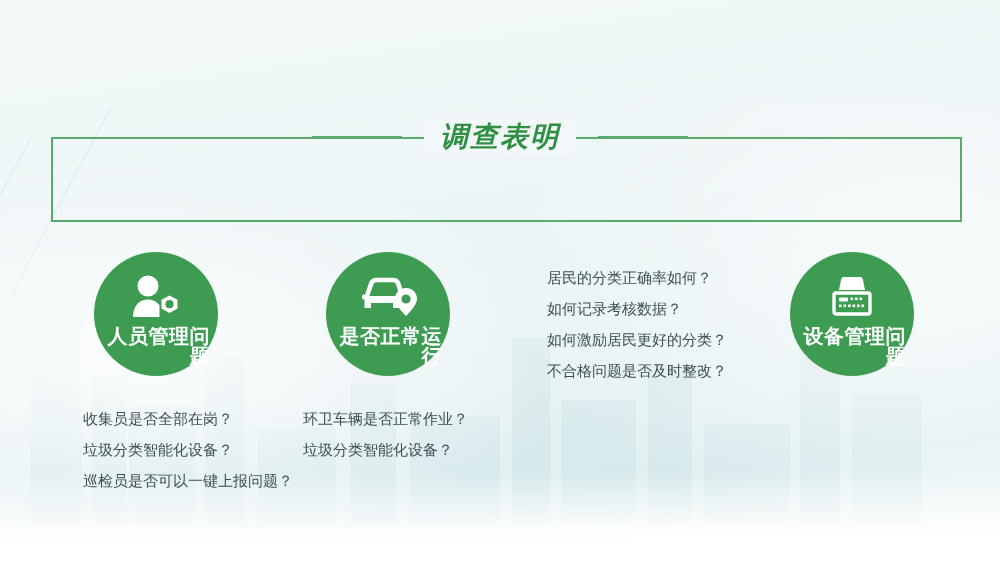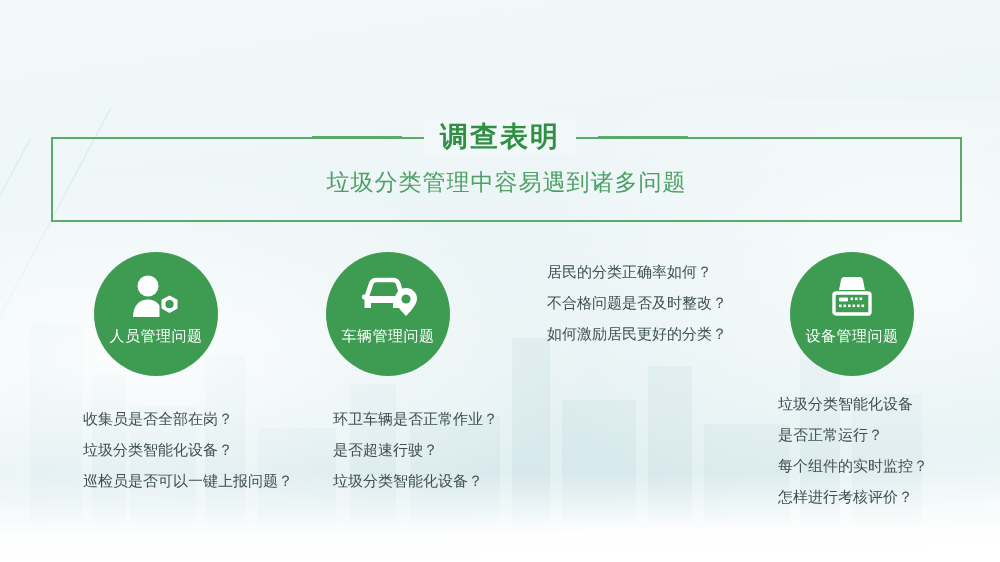--- a/index.html
+++ b/index.html
@@ -79,20 +79,21 @@
   #title-wrap {
     position: absolute;
     left: 0;
     right: 0;
     top: 111px;
     height: 52px;
     display: flex;
     align-items: center;
     justify-content: center;
     gap: 22px;
+    font-style: italic;
   }
   #title-wrap .rule {
     width: 90px;
     height: 2px;
     background: #5aab6b;
   }
   #page-title {
     font-size: 28px;
     font-weight: bold;
     color: #2f8f43;
@@ -142,44 +143,44 @@
   .circle .glyph {
     height: 46px;
     display: flex;
     align-items: center;
     justify-content: center;
   }
   .circle .glyph svg { display: block; }
   .circle .clabel {
     margin-top: 6px;
     color: #ffffff;
-    font-size: 15px;
-    font-weight: normal;
-    text-align: center;
+    font-size: 20px;
+    font-weight: bold;
+    text-align: right;
     line-height: 20px;
     letter-spacing: 0.5px;
     width: 108px;
   }
   .circle.two-line { padding-top: 16px; }
 
   .qlist {
     margin-top: 27px;
     padding-left: 0;
   }
   .qlist .q {
     color: #3d4f52;
     font-size: 15px;
     line-height: 31px;
     white-space: nowrap;
   }
 
   
   .col-1 .qlist { margin-left: 43px; }
-  .col-2 .qlist { margin-left: 61px; }
-  .col-3 .qlist { margin-left: 43px; margin-top: 4px; }
+  .col-2 .qlist { margin-left: 31px; }
+  .col-3 .qlist { margin-left: 43px; margin-top: 12px; font-family: Liberation Mono, monospace; }
   .col-4 .qlist { margin-left: 42px; margin-top: 12px; }
 </style>
 </head>
 <body>
 
 <div id="slide">
 
   <div class="bg-layer">
     <div class="diag" style="left:-40px; top:180px;"></div>
     <div class="diag" style="left:40px; top:150px;"></div>
@@ -202,21 +203,20 @@
   </div>
 
   <div id="header-frame"></div>
 
   <div id="title-wrap">
     <span class="rule"></span>
     <span id="page-title">调查表明</span>
     <span class="rule"></span>
   </div>
 
-  <div id="page-subtitle">垃圾分类管理中容易遇到诸多问题</div>
 
   <div id="columns">
 
     <div class="col col-1">
       <div class="circle">
         <span class="glyph">
           <svg width="54" height="44" viewBox="0 0 54 44">
             <circle cx="19" cy="11" r="10.5" fill="#fff"></circle>
             <path d="M4 42 C4 30 11 24.5 19 24.5 C24 24.5 28 26.8 30.5 30.5 L30.5 42 Z" fill="#fff"></path>
             <path d="M40.5 20.5 L48.5 24.8 L48.5 33.6 L40.5 37.9 L32.5 33.6 L32.5 24.8 Z" fill="#fff"></path>
@@ -236,34 +236,34 @@
       <div class="circle">
         <span class="glyph">
           <svg width="58" height="42" viewBox="0 0 58 42">
             <path d="M8 20 L12 8 C12.8 5.2 14.6 4 17.4 4 L34 4 C36.8 4 38.6 5.2 39.4 8 L42.4 18" fill="none" stroke="#fff" stroke-width="4.6" stroke-linecap="round" stroke-linejoin="round"></path>
             <path d="M5.5 20 L40 20 L40 32 L34 32 L34 27 L12 27 L12 32 L5.5 32 Z" fill="#fff"></path>
             <rect x="3" y="18.5" width="7" height="5" rx="2" fill="#fff"></rect>
             <path d="M47 12 C53.1 12 58 16.8 58 22.8 C58 29.8 47 40 47 40 C47 40 36 29.8 36 22.8 C36 16.8 40.9 12 47 12 Z" fill="#fff"></path>
             <circle cx="47" cy="23" r="4.6" fill="#3d9c52"></circle>
           </svg>
         </span>
-        <span class="clabel">车辆管理问题</span>
+        <span class="clabel">是否正常运行</span>
       </div>
       <div class="qlist">
         <div class="q">环卫车辆是否正常作业？</div>
-        <div class="q">是否超速行驶？</div>
         <div class="q">垃圾分类智能化设备？</div>
       </div>
     </div>
 
     <div class="col col-3">
       <div class="qlist">
         <div class="q">居民的分类正确率如何？</div>
+        <div class="q">如何记录考核数据？</div>
+        <div class="q">如何激励居民更好的分类？</div>
         <div class="q">不合格问题是否及时整改？</div>
-        <div class="q">如何激励居民更好的分类？</div>
       </div>
     </div>
 
     <div class="col col-4">
       <div class="circle">
         <span class="glyph">
           <svg width="50" height="44" viewBox="0 0 50 44">
             <path d="M17 2 L33 2 C34.4 2 35.6 3 35.9 4.4 L38 15 L12 15 L14.1 4.4 C14.4 3 15.6 2 17 2 Z" fill="#fff"></path>
             <path d="M9 18 L41 18 C42.1 18 43 18.9 43 20 L43 37 C43 38.1 42.1 39 41 39 L9 39 C7.9 39 7 38.1 7 37 L7 20 C7 18.9 7.9 18 9 18 Z" fill="none" stroke="#fff" stroke-width="3.4"></path>
             <g fill="#fff">
@@ -275,22 +275,16 @@
               <rect x="16.5" y="29.5" width="2.6" height="2.6"></rect>
               <rect x="21" y="29.5" width="2.6" height="2.6"></rect>
               <rect x="25.5" y="29.5" width="2.6" height="2.6"></rect>
               <rect x="30" y="29.5" width="2.6" height="2.6"></rect>
               <rect x="34.5" y="29.5" width="2.6" height="2.6"></rect>
             </g>
           </svg>
         </span>
         <span class="clabel">设备管理问题</span>
       </div>
-      <div class="qlist">
-        <div class="q">垃圾分类智能化设备</div>
-        <div class="q">是否正常运行？</div>
-        <div class="q">每个组件的实时监控？</div>
-        <div class="q">怎样进行考核评价？</div>
-      </div>
     </div>
 
   </div>
 </div>
 
 </body></html>

